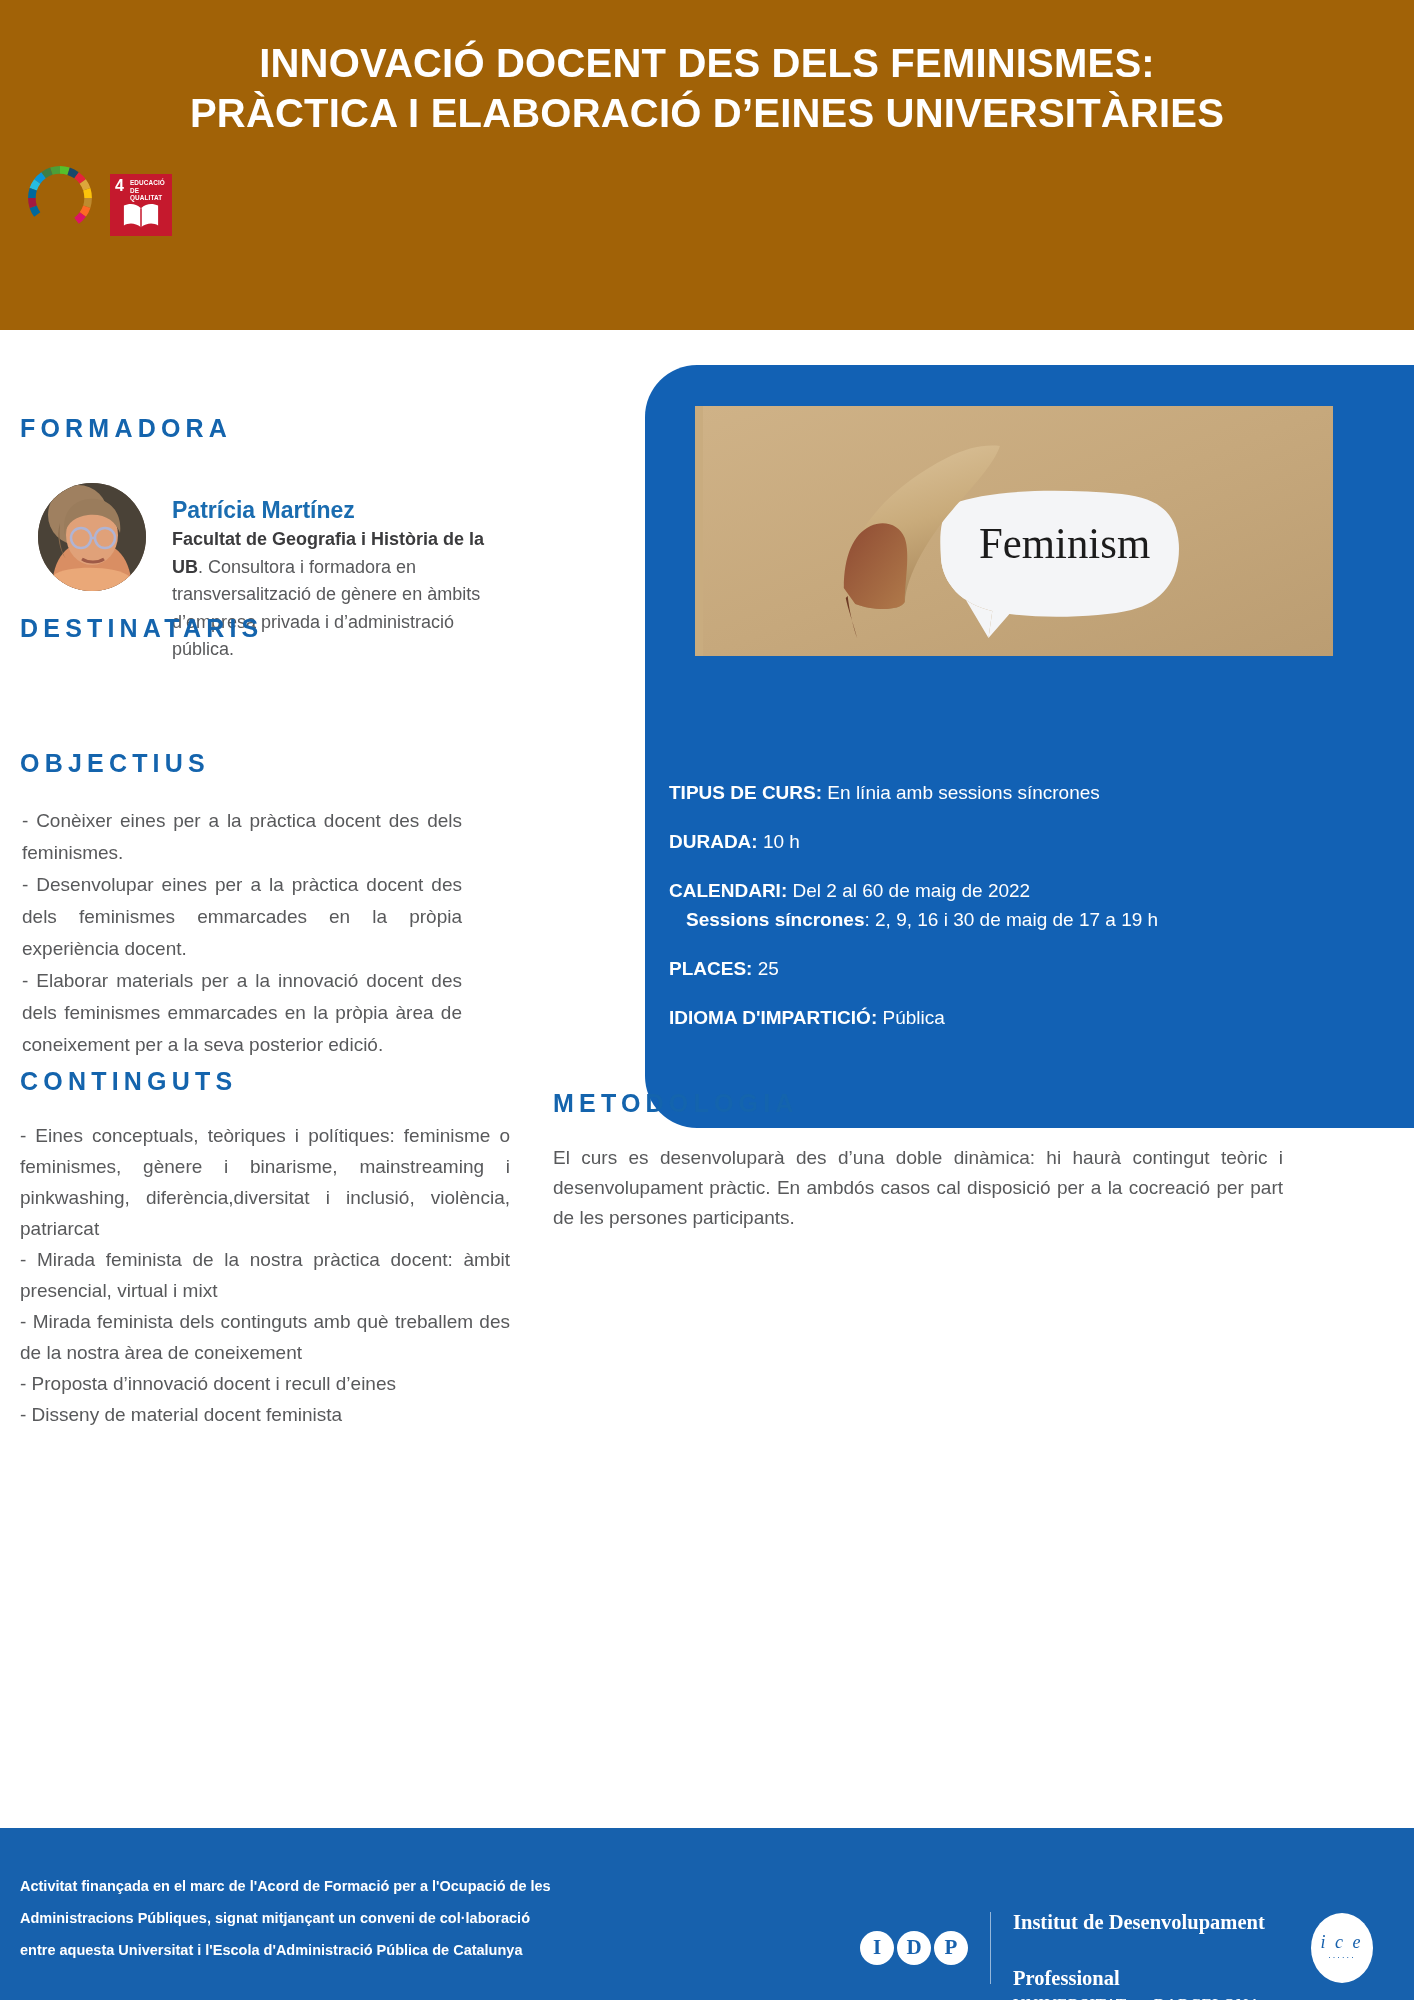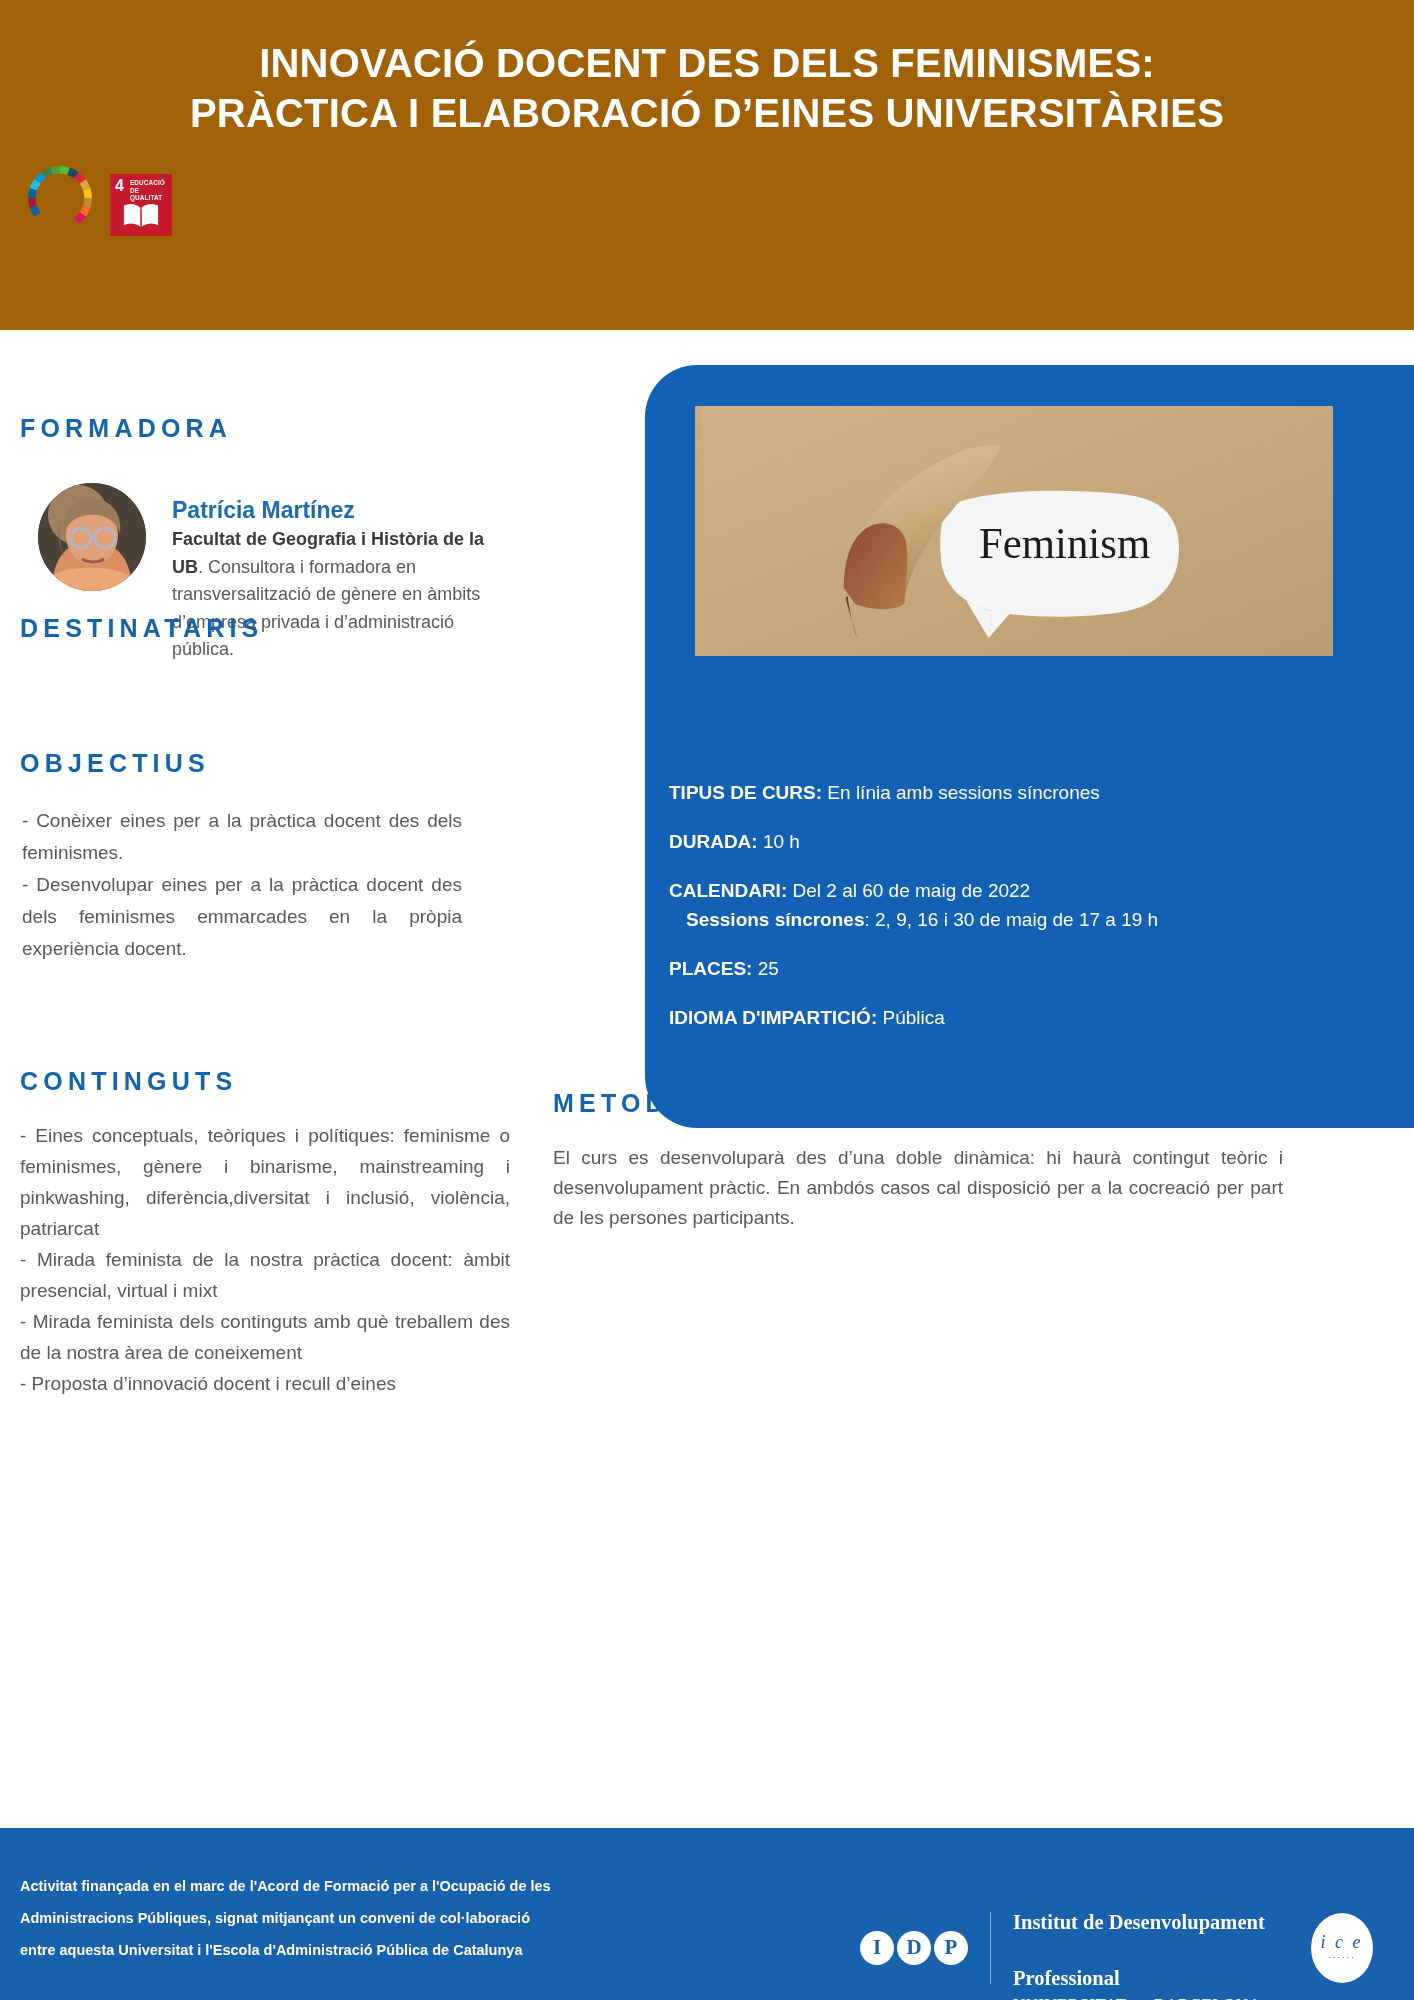--- a/index.html
+++ b/index.html
@@ -377,28 +377,30 @@
       <div class="trainer-desc"><b>Facultat de Geografia i Història de la UB</b><span>. Consultora i formadora en transversalització de gènere en àmbits d’empresa privada i d’administració pública.</span></div>
     </div>
   </div>
 
   <div class="sec-head" id="h-destinataris">DESTINATARIS</div>
 
   <div class="sec-head" id="h-objectius">OBJECTIUS</div>
   <div class="body-text just" id="p-objectius">
       <div>- Conèixer eines per a la pràctica docent des dels feminismes.</div>
       <div>- Desenvolupar eines per a la pràctica docent des dels feminismes emmarcades en la pròpia experiència docent.</div>
+      <div>- Elaborar materials per a la innovació docent des dels feminismes emmarcades en la pròpia àrea de coneixement per a la seva posterior edició.</div>
     </div>
 
   <div class="sec-head" id="h-continguts">CONTINGUTS</div>
   <div class="body-text just" id="p-continguts">
       <div>- Eines conceptuals, teòriques i polítiques: feminisme o feminismes, gènere i binarisme, mainstreaming i pinkwashing, diferència,diversitat i inclusió, violència, patriarcat</div>
       <div>- Mirada feminista de la nostra pràctica docent: àmbit presencial, virtual i mixt</div>
       <div>- Mirada feminista dels continguts amb què treballem des de la nostra àrea de coneixement</div>
       <div>- Proposta d’innovació docent i recull d’eines</div>
+      <div>- Disseny de material docent feminista</div>
     </div>
 
   <div class="sec-head" id="h-metodologia">METODOLOGIA</div>
   <div class="body-text just" id="p-metodologia">El curs es desenvoluparà des d’una doble dinàmica: hi haurà contingut teòric i desenvolupament pràctic. En ambdós casos cal disposició per a la cocreació per part de les persones participants.</div>
 
   <div class="footer"></div>
 
   <div class="footer-text">
     <span>Activitat finançada en el marc de l'Acord de Formació per a l'Ocupació de les</span>
     <span>Administracions Públiques, signat mitjançant un conveni de col·laboració</span>

